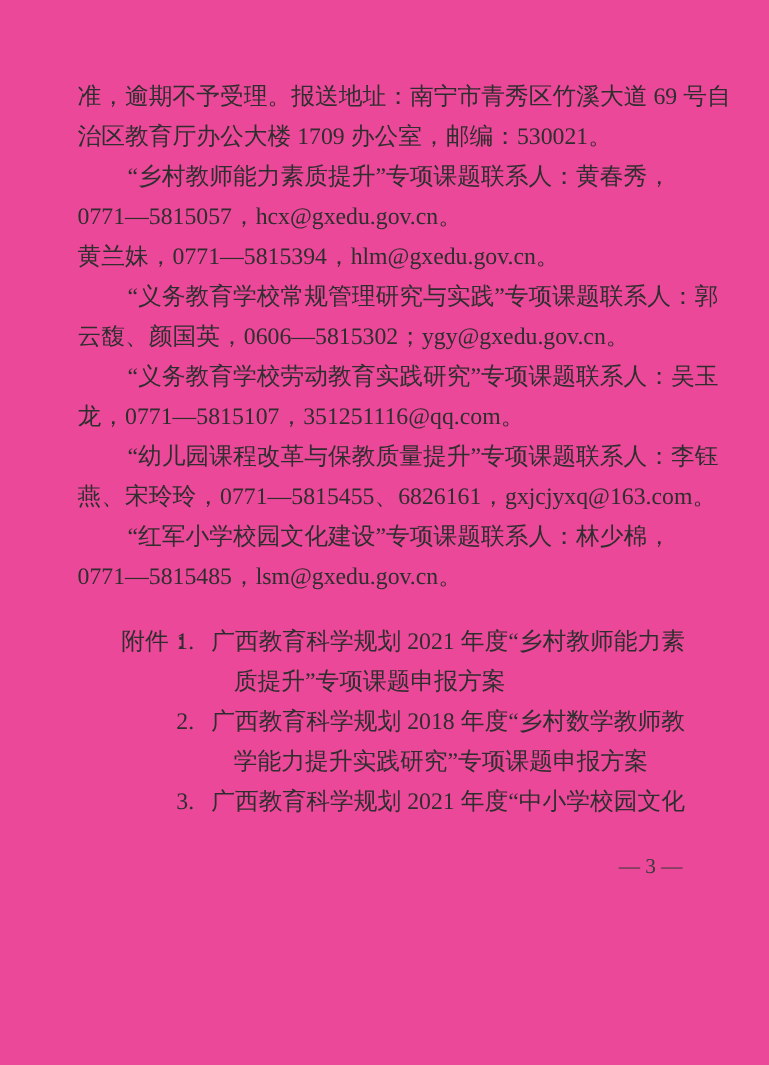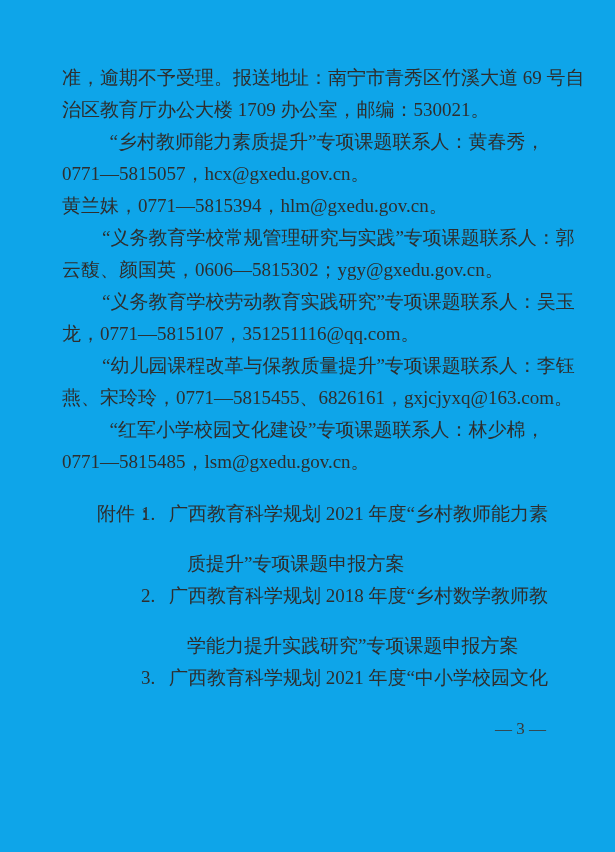--- a/index.html
+++ b/index.html
@@ -4,36 +4,35 @@
 <style>
   html, body {
     margin: 0;
     padding: 0;
     background: #ffffff;
   }
   .page {
     position: relative;
     width: 615px;
     height: 852px;
-    background: #0ea5e9;
+    background: #ec4899;
     box-sizing: border-box;
     padding: 62px 63px 0 62px;
     font-family: "Liberation Serif", "DejaVu Serif", serif;
     color: #2e2e2e;
     overflow: hidden;
   }
   .line {
     font-size: 19px;
     line-height: 32px;
     height: 32px;
     white-space: nowrap;
   }
   .line.indent {
     padding-left: 40px;
-    text-align: center;
   }
   .attach {
     margin-top: 20px;
   }
   .attach-row {
     display: flex;
     font-size: 19px;
     line-height: 32px;
     height: 32px;
     padding-left: 35px;
@@ -45,21 +44,20 @@
   }
   .attach-num {
     flex: none;
     width: 28px;
   }
   .attach-text {
     flex: none;
   }
   .line.attach-cont {
     padding-left: 125px;
-    margin-top: 18px;
   }
   .footer {
     margin-top: 23px;
     font-size: 17px;
     line-height: 24px;
     text-align: right;
     padding-right: 6px;
     color: #3a3a3a;
   }
 </style>

